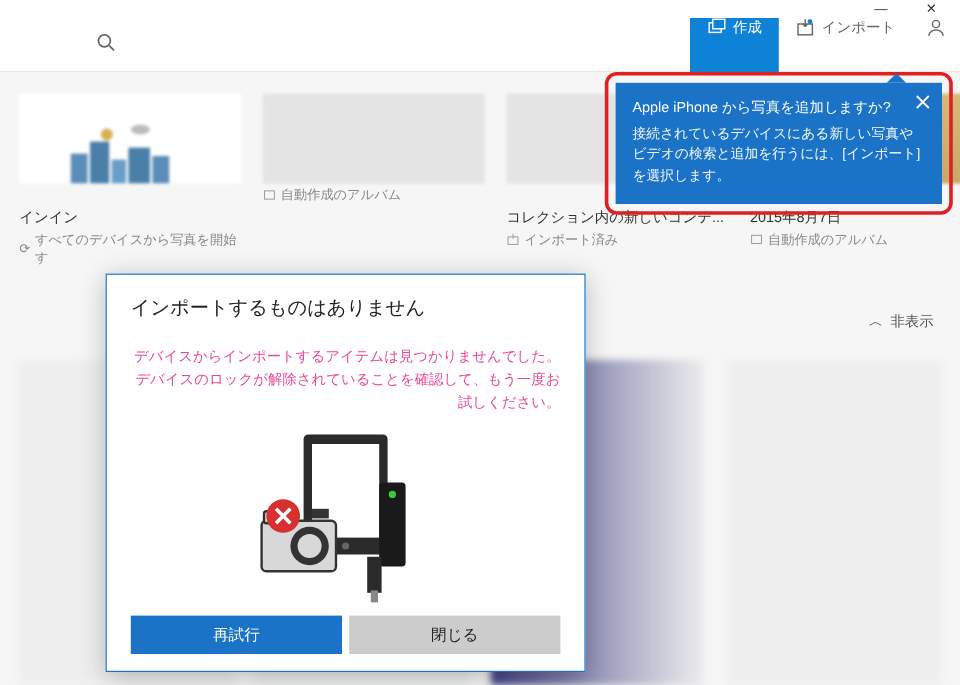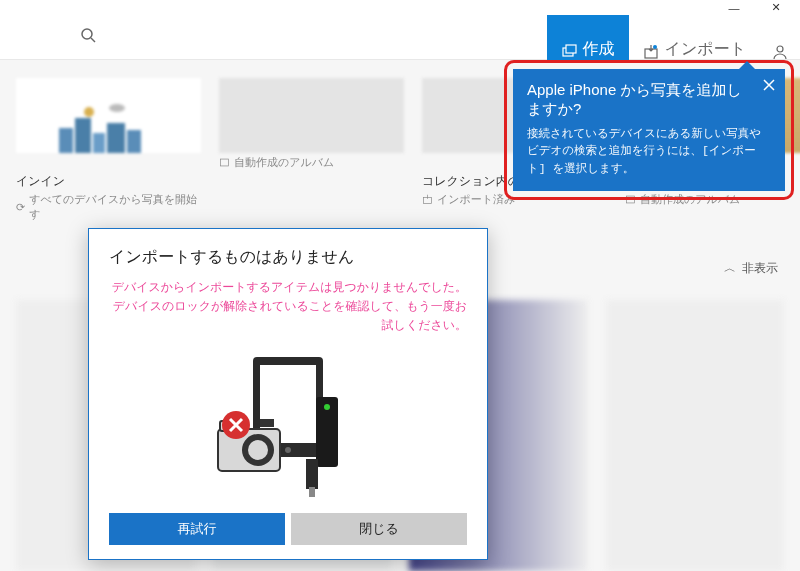--- a/index.html
+++ b/index.html
@@ -27,22 +27,22 @@
   .toolbar {
     height: 45px;
     background: #fff;
     display: flex;
     align-items: center;
     border-bottom: 1px solid #e8e8e8;
   }
   .toolbar .search { margin-left: 80px; color: #666; font-size: 16px; }
   .toolbar .spacer { flex: 1; }
   .toolbar .tbtn {
-    height: 45px; display:flex; align-items:flex-end; gap:6px;
-    padding: 0 14px; font-size: 16px; color: #666;
+    height: 45px; display:flex; align-items:flex-start; gap:6px;
+    padding: 0 14px; font-size: 12px; color: #666;
   }
   .toolbar .tbtn.primary { background:#0d82d7; color:#fff; }
   .content {
     padding: 18px 16px;
     filter: none;
   }
   .row { display:flex; gap: 18px; }
   .card { width: 185px; }
   .thumb {
     width: 185px; height: 75px;
@@ -76,36 +76,36 @@
     position: relative;
   }
   .tooltip::before {
     content:"";
     position:absolute;
     top:-8px; right:30px;
     border-left:8px solid transparent;
     border-right:8px solid transparent;
     border-bottom:8px solid #1a73c7;
   }
-  .tooltip .tt-title { font-size:15px; margin-bottom:6px; padding-right: 20px;}
-  .tooltip .tt-body { font-size:11.5px; line-height:1.5; opacity:0.95;font-family:Liberation Mono, monospace;}
+  .tooltip .tt-title { font-size:12px; margin-bottom:6px; padding-right: 20px;}
+  .tooltip .tt-body { font-size:11.5px; line-height:1.5; opacity:0.95;}
   .tooltip .tt-close { position:absolute; top:10px; right:10px; cursor:pointer;}
   
   .dialog {
     position:absolute;
     left: 88px; top: 228px;
     width: 400px; height: 332px;
     background:#fff;
     border: 1px solid #1a73c7;
     box-shadow: 0 4px 20px rgba(0,0,0,0.25);
     z-index: 30;
     display:flex; flex-direction:column;
     padding: 18px 20px 14px 20px;
   }
-  .dialog h2 { font-size: 16px; font-weight: 400; margin-bottom: 10px; }
+  .dialog h2 { font-size: 16px; font-weight: 400; margin-bottom: 20px; }
   .dialog p { font-size: 12px; line-height: 1.6; color:#ec4899;text-align:right; }
   .dlg-illus { flex:1; display:flex; align-items:center; justify-content:center; }
   .dlg-buttons { display:flex; gap: 6px; }
   .dlg-buttons button {
     flex:1; height: 32px; border:none;
     background:#ccc; color:#222; font-size:13px; cursor:pointer;
   }
   .dlg-buttons button.primary { background:#1a73c7; color:#fff; }
 </style>
 </head>

